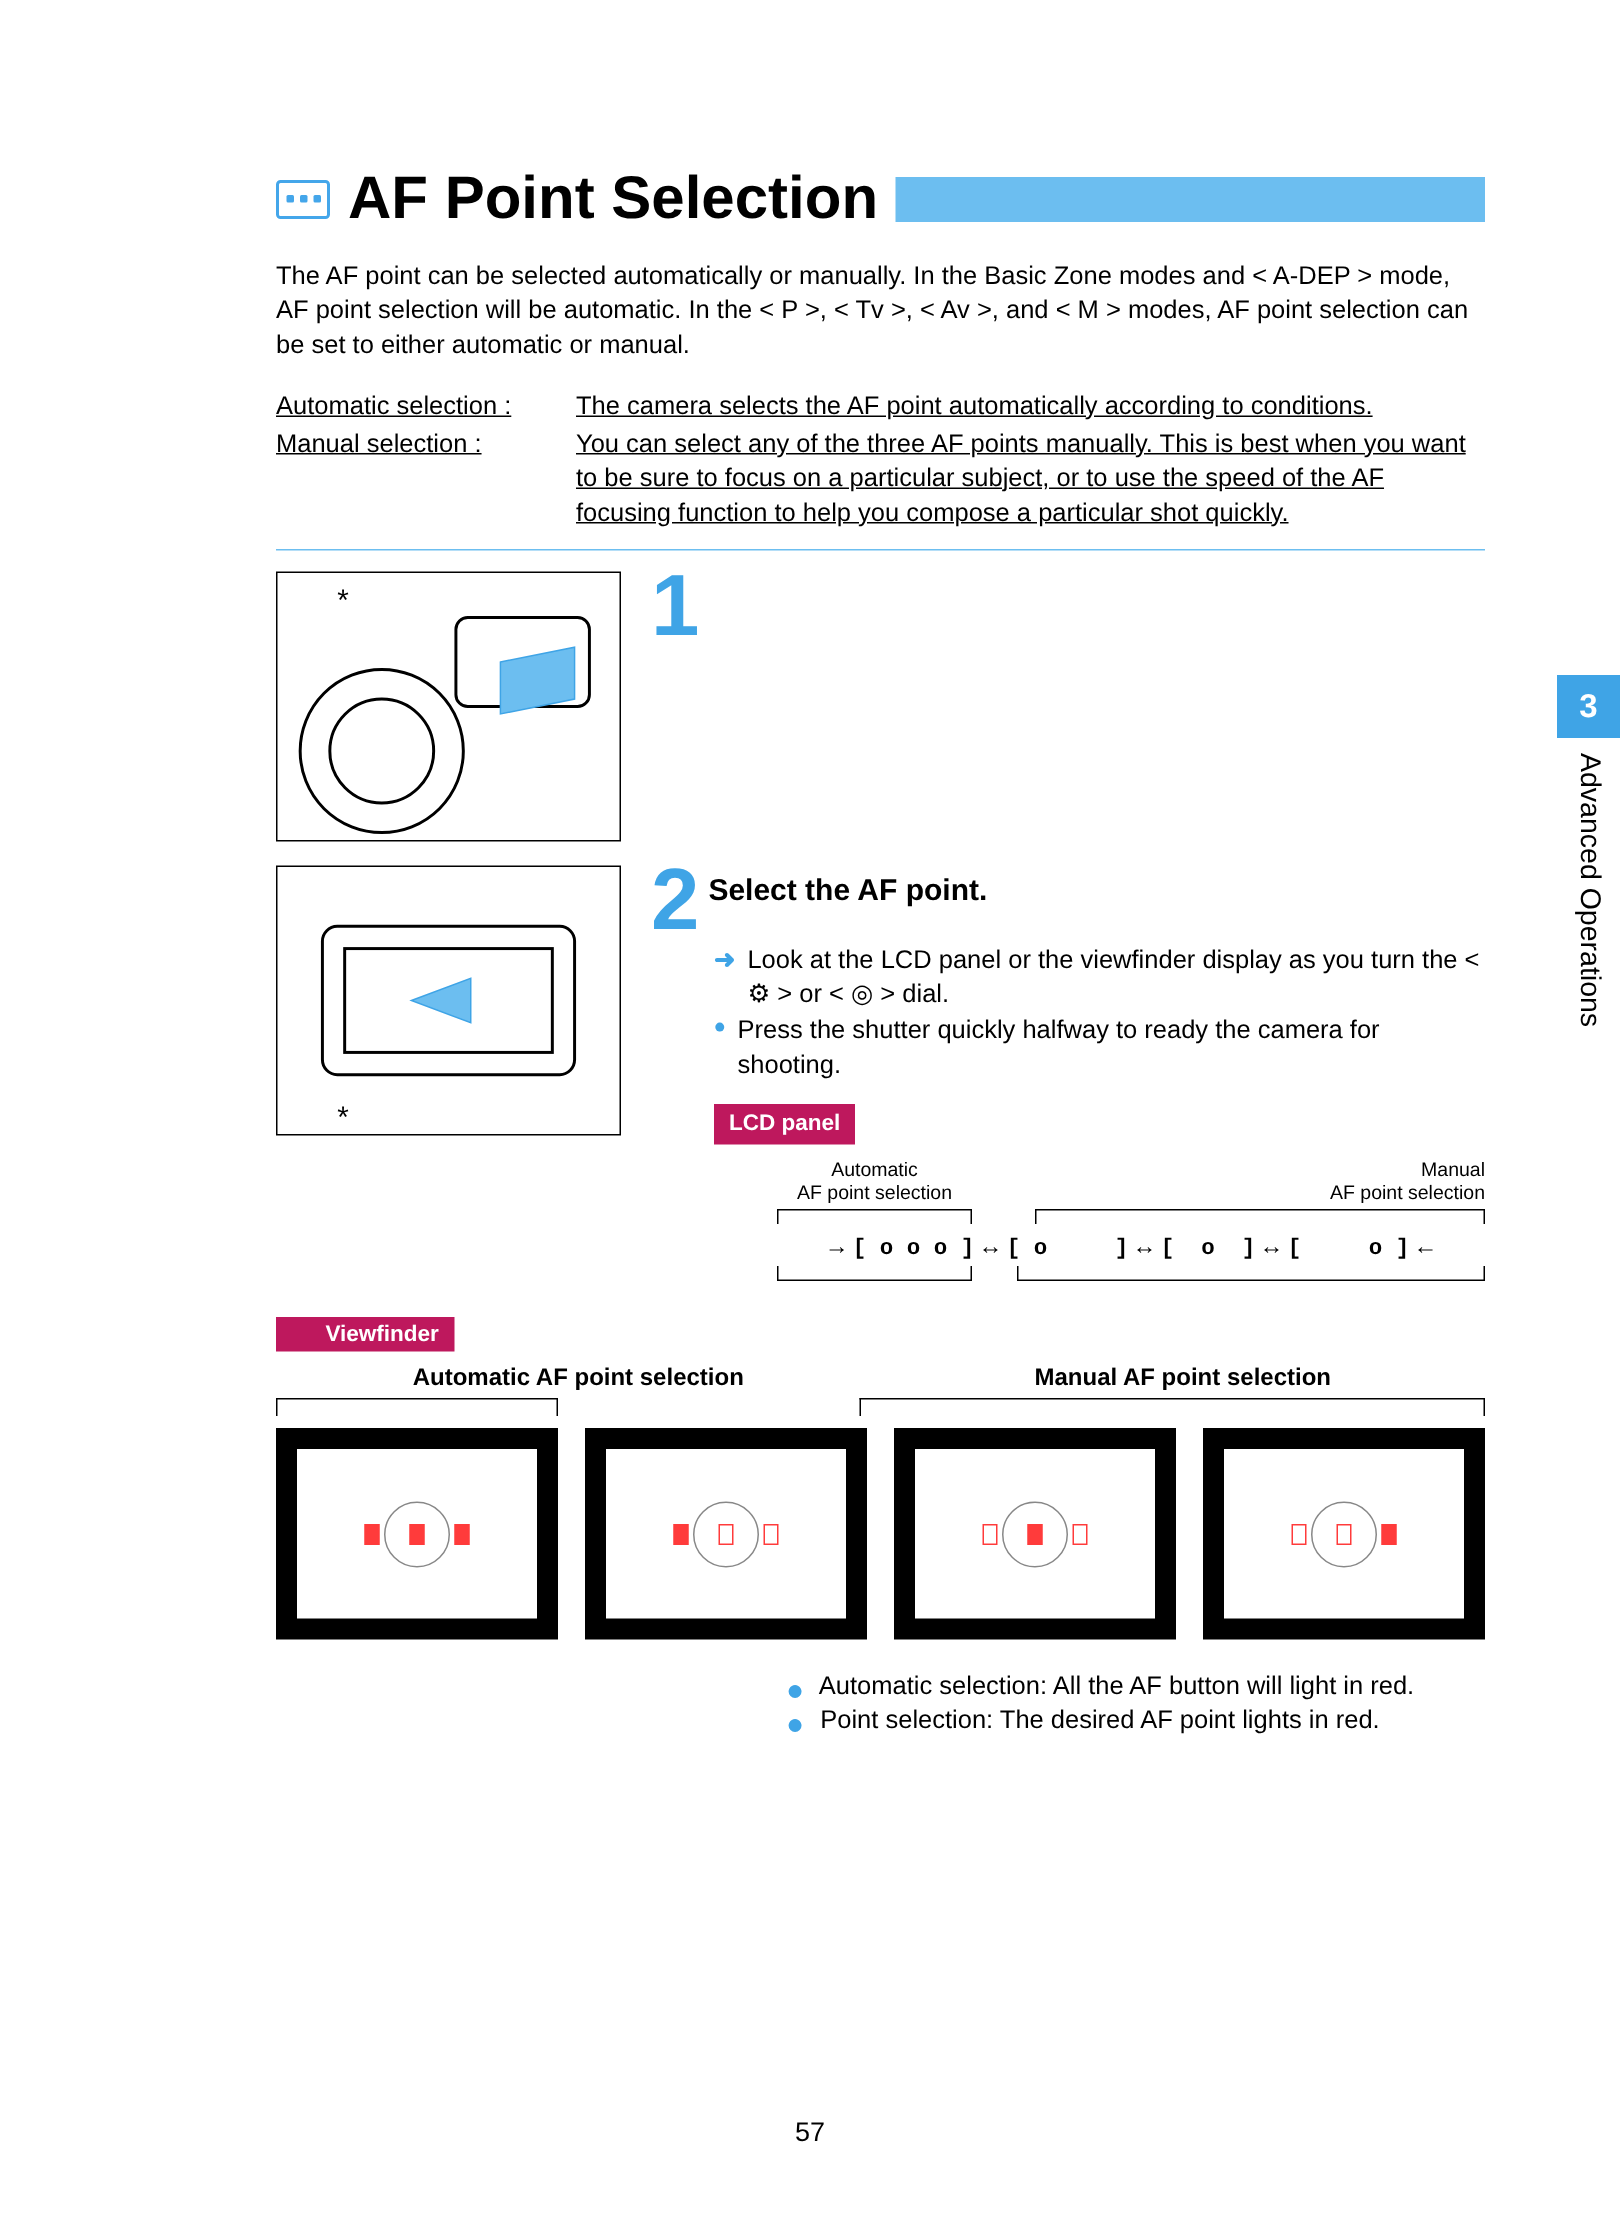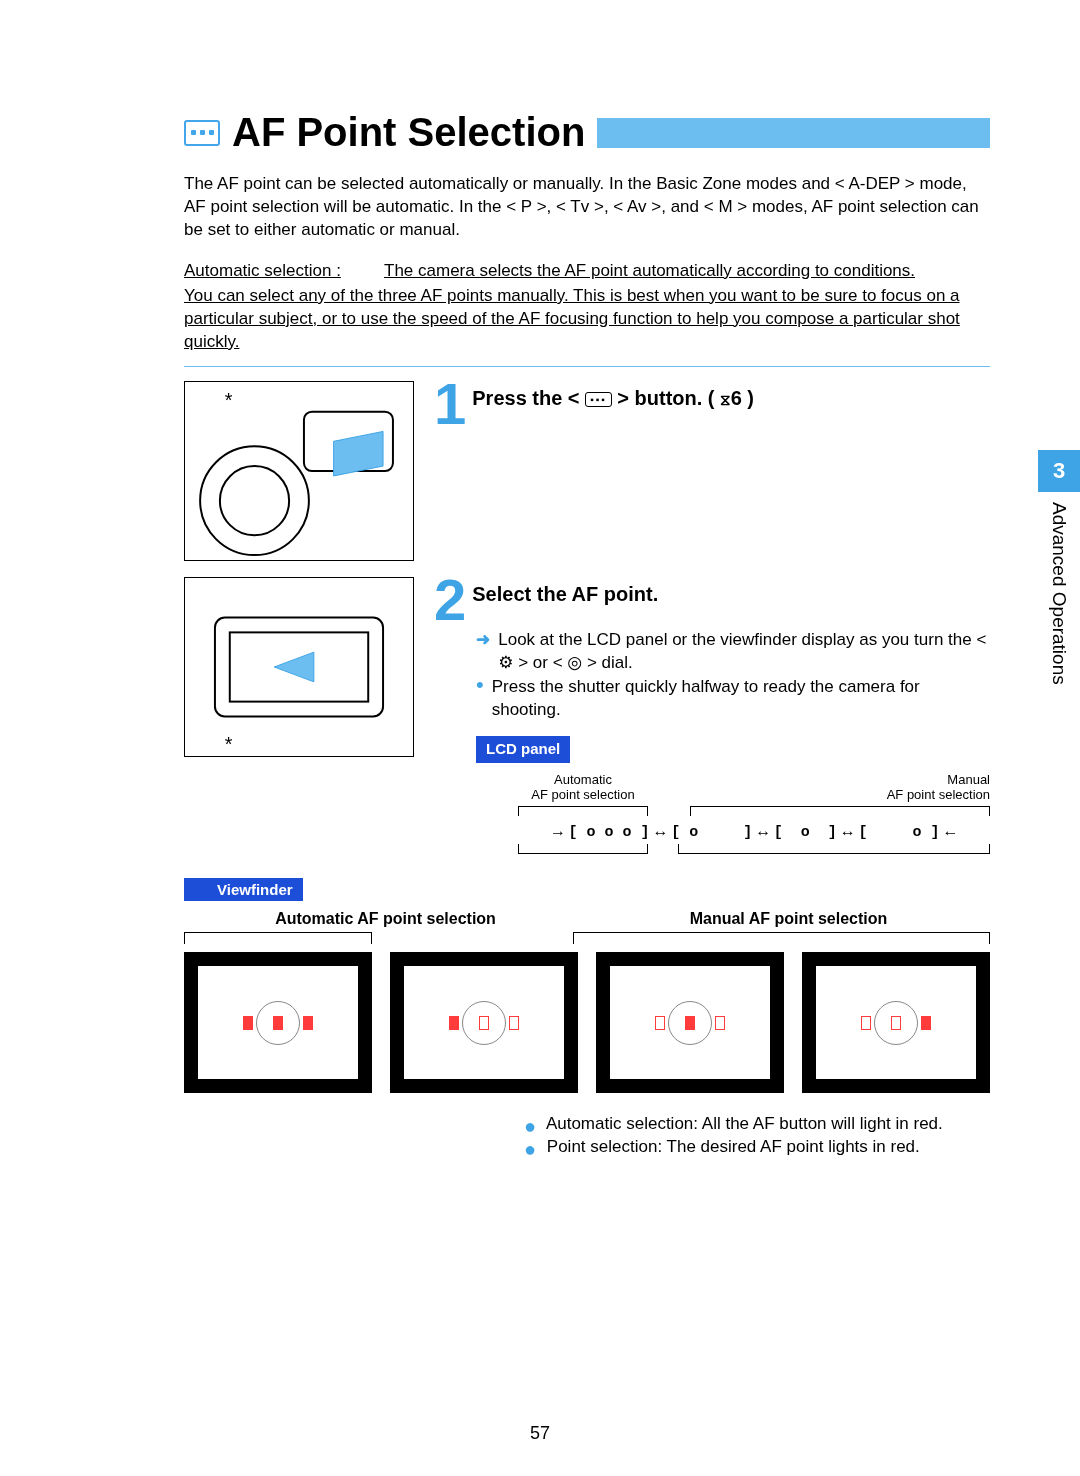--- a/index.html
+++ b/index.html
@@ -102,21 +102,21 @@
   }
   .bullet-row {
     display: flex;
     gap: 8px;
     margin-top: 2px;
   }
   .b-arrow { color:#3fa4e6; font-weight:bold; }
 
   .lcd-label, .vf-label {
     display:inline-block;
-    background:#1d4ed8;
+    background:#be185d;
     color:#fff;
     font-weight:bold;
     font-size:15px;
     padding:3px 10px;
     margin-top:14px;
   }
 
   .lcd-diagram {
     margin-top:10px;
     font-size:13px;
@@ -193,21 +193,21 @@
 
   .vf-notes {
     font-size:17px; line-height:1.35;
     margin-top:20px;
     padding-left: 340px;
   }
   .vf-notes .dot { color:#3fa4e6; font-size:20px; line-height:0; position:relative; top:4px; margin-right:6px;}
 
   .pageno {
     position:absolute;
-    bottom:32px; left:0; right:0;
+    bottom:44px; left:0; right:0;
     text-align:center;
     font-size:18px;
   }
 </style>
 </head>
 <body>
 
 <div class="page">
 
   <div class="title-row">
@@ -222,45 +222,40 @@
 
   <p class="intro">The AF point can be selected automatically or manually. In the Basic Zone modes and &lt; A-DEP &gt; mode, AF point selection will be automatic. In the &lt; P &gt;, &lt; Tv &gt;, &lt; Av &gt;, and &lt; M &gt; modes, AF point selection can be set to either automatic or manual.</p>
 
   <div class="defs">
     <div style="flex:1">
       <div class="defs-row">
         <div class="label">Automatic selection :</div>
         <div class="desc">The camera selects the AF point automatically according to conditions.</div>
       </div>
       <div class="defs-row">
+        <div class="label">Manual selection :</div>
         <div class="desc">You can select any of the three AF points manually. This is best when you want to be sure to focus on a particular subject, or to use the speed of the AF focusing function to help you compose a particular shot quickly.</div>
       </div>
     </div>
   </div>
 
   <hr class="sep">
 
   <div class="step">
     <div class="step-img">
       <svg viewBox="0 0 230 180">
         <circle cx="70" cy="120" r="55" fill="none" stroke="#000" stroke-width="2"></circle>
         <circle cx="70" cy="120" r="35" fill="none" stroke="#000" stroke-width="2"></circle>
         <rect x="120" y="30" width="90" height="60" rx="8" fill="none" stroke="#000" stroke-width="2"></rect>
         <polygon points="150,60 200,50 200,85 150,95" fill="#6cbef0" stroke="#3fa4e6"></polygon>
         <text x="40" y="25" font-size="20">*</text>
       </svg>
     </div>
     <div class="step-content">
       <span class="step-num">1</span>
-      <div class="step-head">
-        <span>Press the &lt;</span>
-        <span style="display:inline-block;vertical-align:middle;border:1.5px solid #000;border-radius:3px;padding:1px 4px;font-size:10px;letter-spacing:2px;">▪▪▪</span>
-        <span>&gt; button. (</span>
-        <span style="font-size:15px;">⧖</span><span>6 )</span>
-      </div>
     </div>
   </div>
 
   <div class="step">
     <div class="step-img">
       <svg viewBox="0 0 230 180">
         <rect x="30" y="40" width="170" height="100" rx="10" fill="none" stroke="#000" stroke-width="2"></rect>
         <rect x="45" y="55" width="140" height="70" fill="none" stroke="#000" stroke-width="2"></rect>
         <polygon points="90,90 130,75 130,105" fill="#6cbef0" stroke="#3fa4e6"></polygon>
         <text x="40" y="175" font-size="20">*</text>

